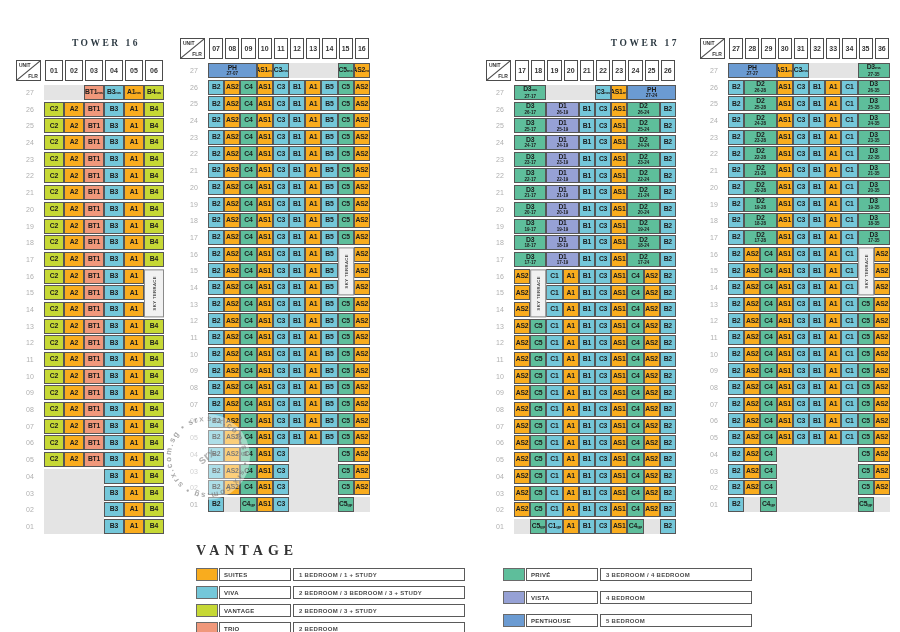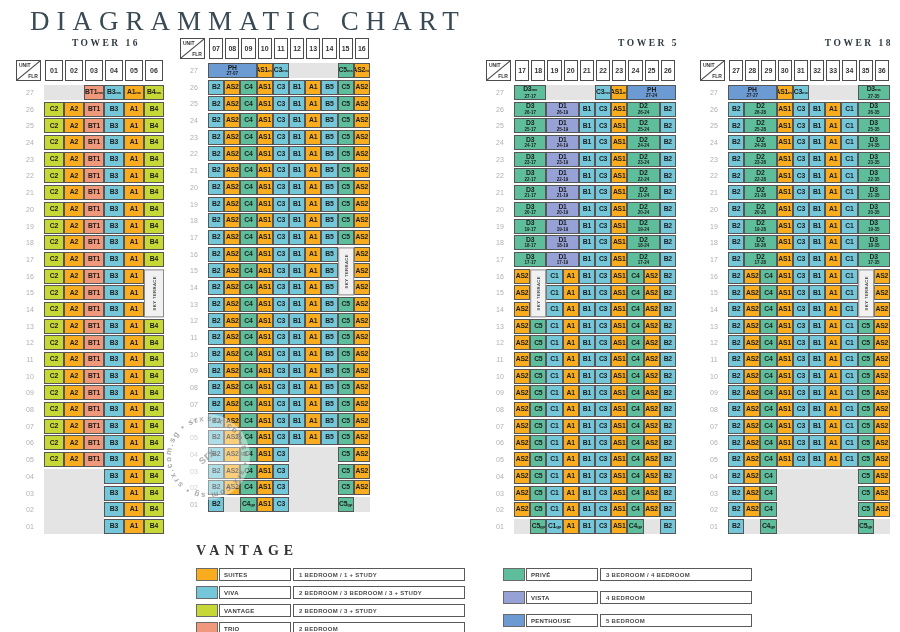--- a/index.html
+++ b/index.html
@@ -71,21 +71,20 @@
     display:flex; align-items:center; padding-left:5px;
     font-size:6px; font-weight:bold; color:#4a4a4a; letter-spacing:0.3px;
   }
 
   .watermark { position:absolute; left:163px; top:413px; width:88px; height:88px; opacity:0.75; }
 </style>
 </head>
 <body>
 
 <div class="page">
-  <div class="main-title">DIAGRAMMATIC CHART</div>
   <div id="towers">
       <div class="tower" style="left: 16px; width: 152px;">
         <div class="tower-title center">TOWER 16</div>
         <div class="thead" style="grid-template-columns: 28px repeat(6, 20px);">
           <div class="corner">
             <svg viewBox="0 0 10 10" preserveAspectRatio="none">
               <line x1="0" y1="10" x2="10" y2="0" stroke="#4c4c4c" stroke-width="0.5"></line>
             </svg>
             <span class="u">UNIT</span>
             <span class="f">FLR</span>
@@ -1367,21 +1366,21 @@
               <div class="m">C3</div>
             </div>
             <div class="cell unit" style="background: rgb(94, 190, 155); grid-area: 27 / 9 / span 1 / span 1;">
               <div class="m">C5<span class="sfx">gp</span></div>
             </div>
             <div class="cell empty" style="background: rgb(228, 228, 228); grid-area: 27 / 10 / span 1 / span 1;"></div>
           </div>
         </div>
       </div>
       <div class="tower" style="left: 486px; width: 194px;">
-        <div class="tower-title right">TOWER 5</div>
+        <div class="tower-title right">TOWER 17</div>
         <div class="thead" style="grid-template-columns: 28px repeat(10, 16.2px);">
           <div class="corner">
             <svg viewBox="0 0 10 10" preserveAspectRatio="none">
               <line x1="0" y1="10" x2="10" y2="0" stroke="#4c4c4c" stroke-width="0.5"></line>
             </svg>
             <span class="u">UNIT</span>
             <span class="f">FLR</span>
           </div>
           <div class="hcell">17</div>
           <div class="hcell">18</div>
@@ -2145,21 +2144,20 @@
               <div class="m">C4<span class="sfx">gp</span></div>
             </div>
             <div class="cell empty" style="background: rgb(228, 228, 228); grid-area: 27 / 9 / span 1 / span 1;"></div>
             <div class="cell unit" style="background: rgb(116, 199, 217); grid-area: 27 / 10 / span 1 / span 1;">
               <div class="m">B2</div>
             </div>
           </div>
         </div>
       </div>
       <div class="tower" style="left: 700px; width: 194px;">
-        <div class="tower-title right">TOWER 18</div>
         <div class="thead" style="grid-template-columns: 28px repeat(10, 16.2px);">
           <div class="corner">
             <svg viewBox="0 0 10 10" preserveAspectRatio="none">
               <line x1="0" y1="10" x2="10" y2="0" stroke="#4c4c4c" stroke-width="0.5"></line>
             </svg>
             <span class="u">UNIT</span>
             <span class="f">FLR</span>
           </div>
           <div class="hcell">27</div>
           <div class="hcell">28</div>

